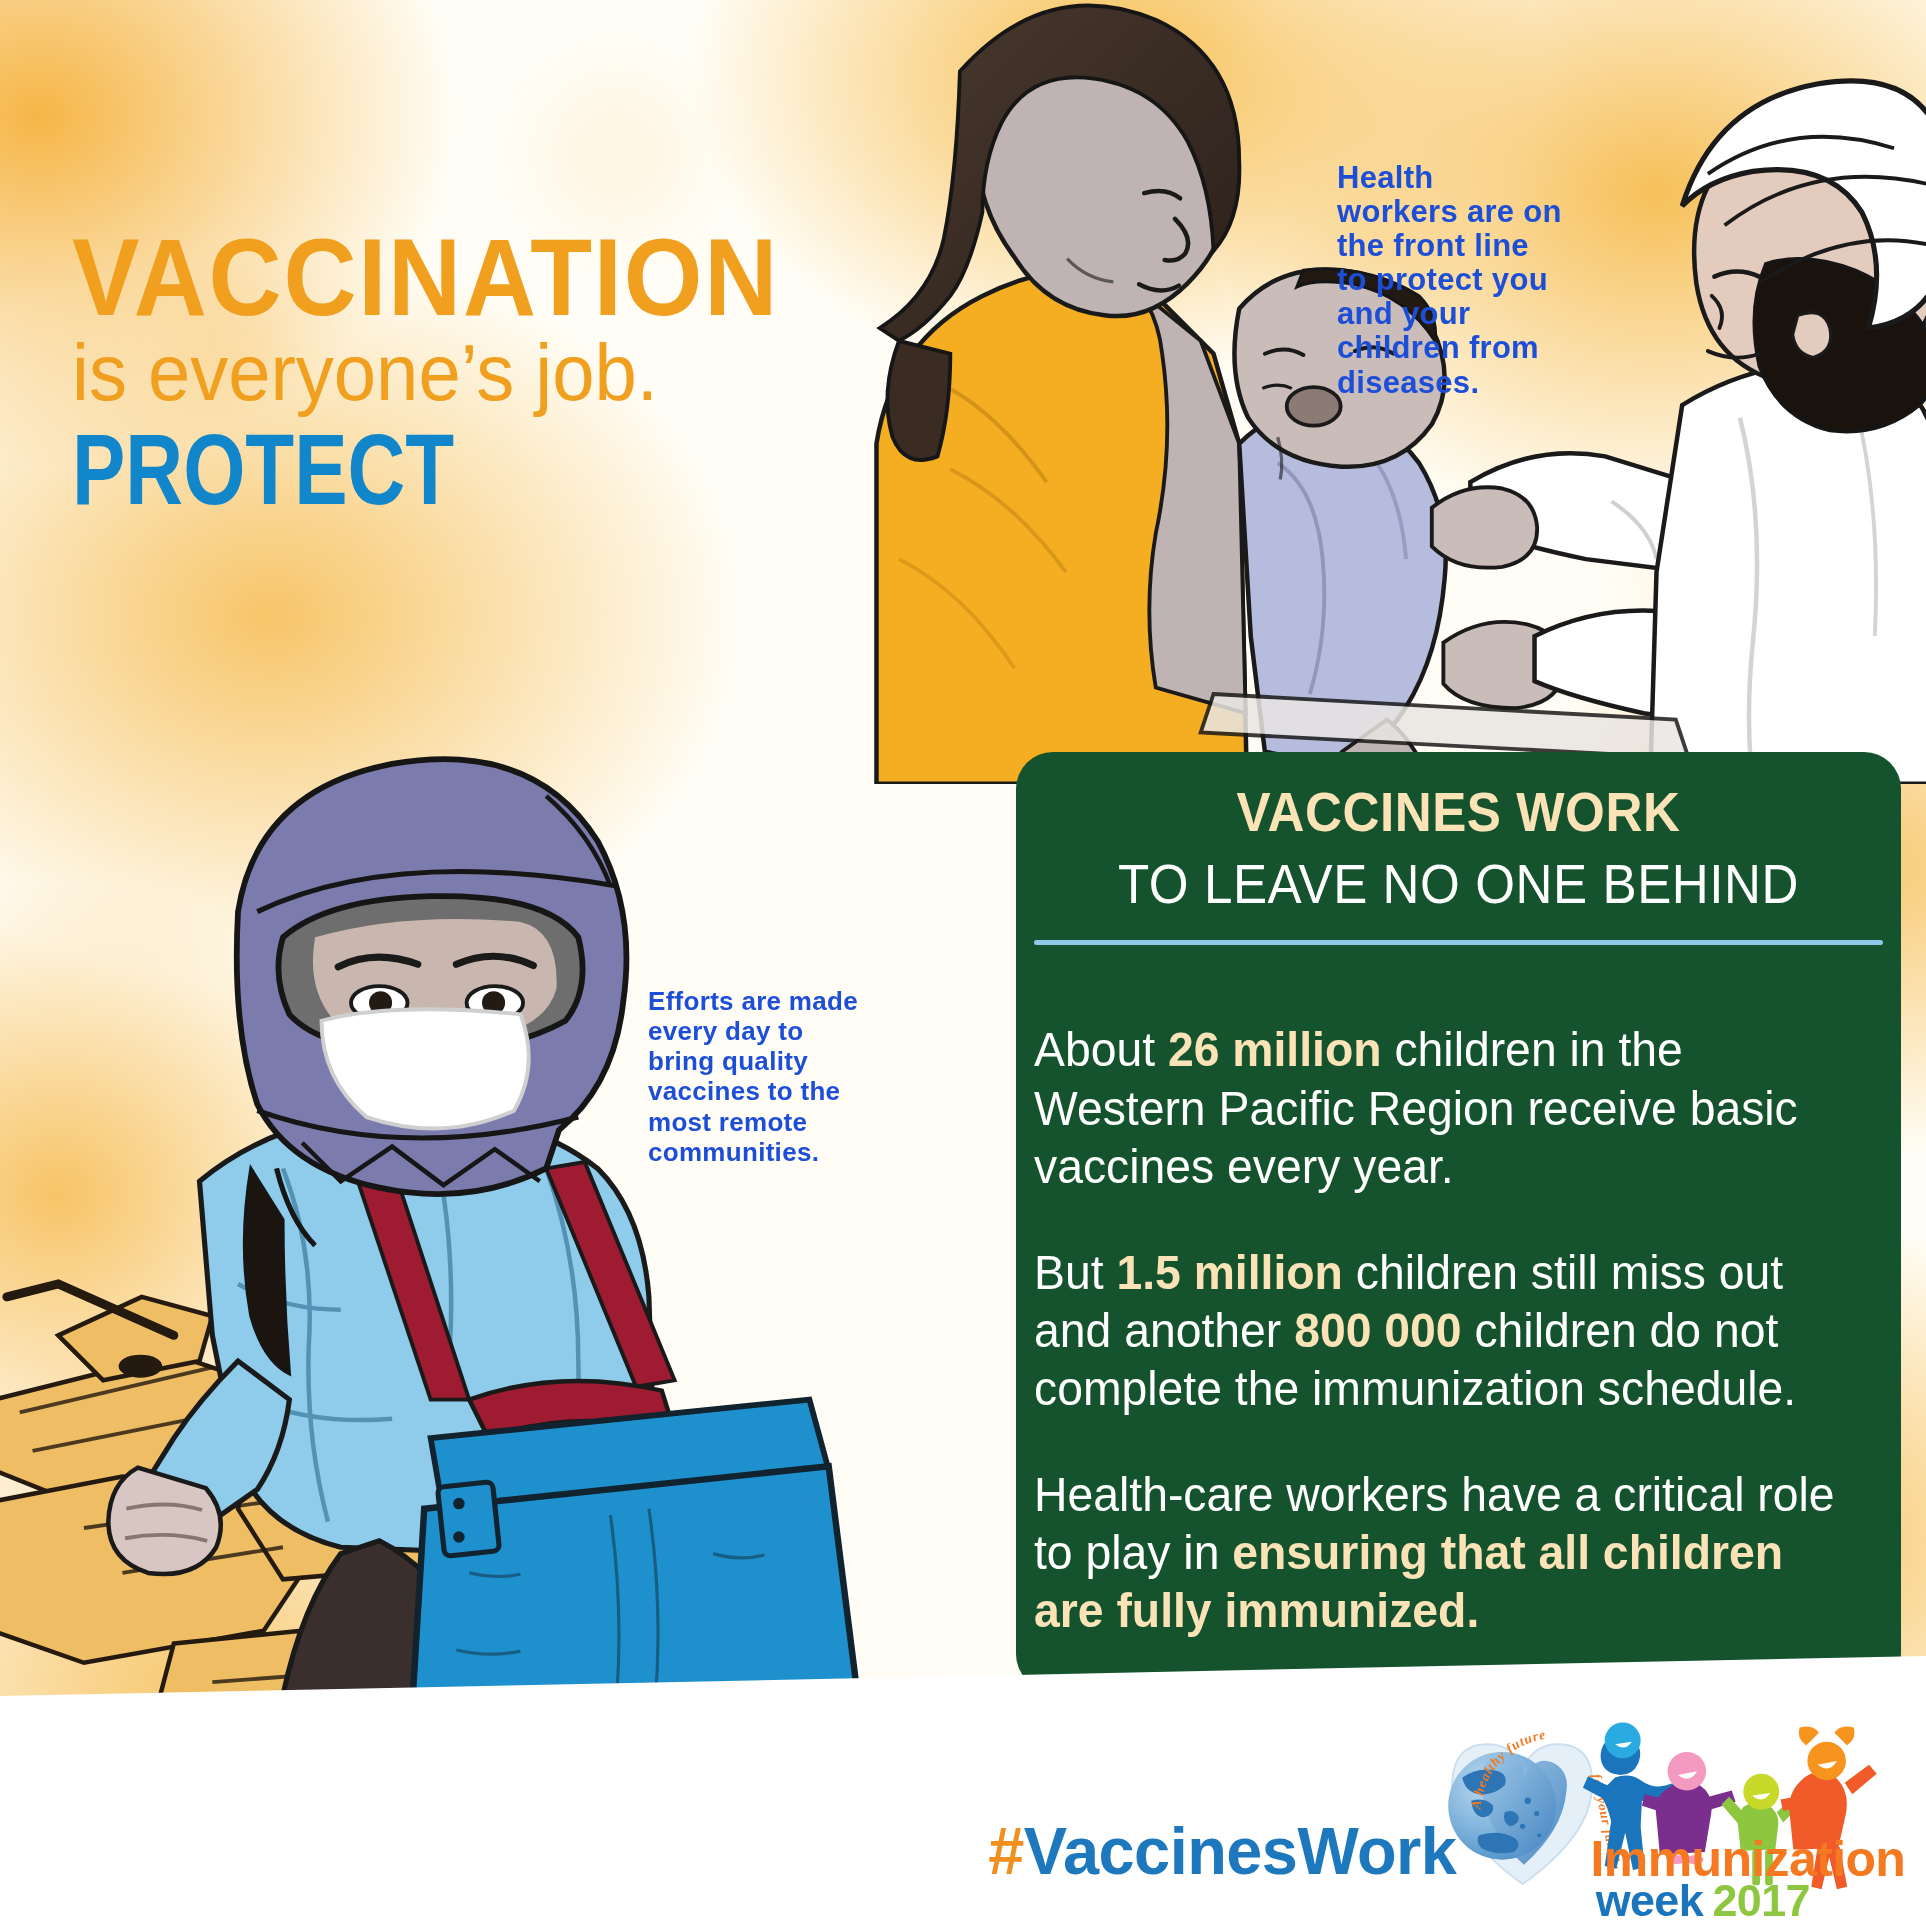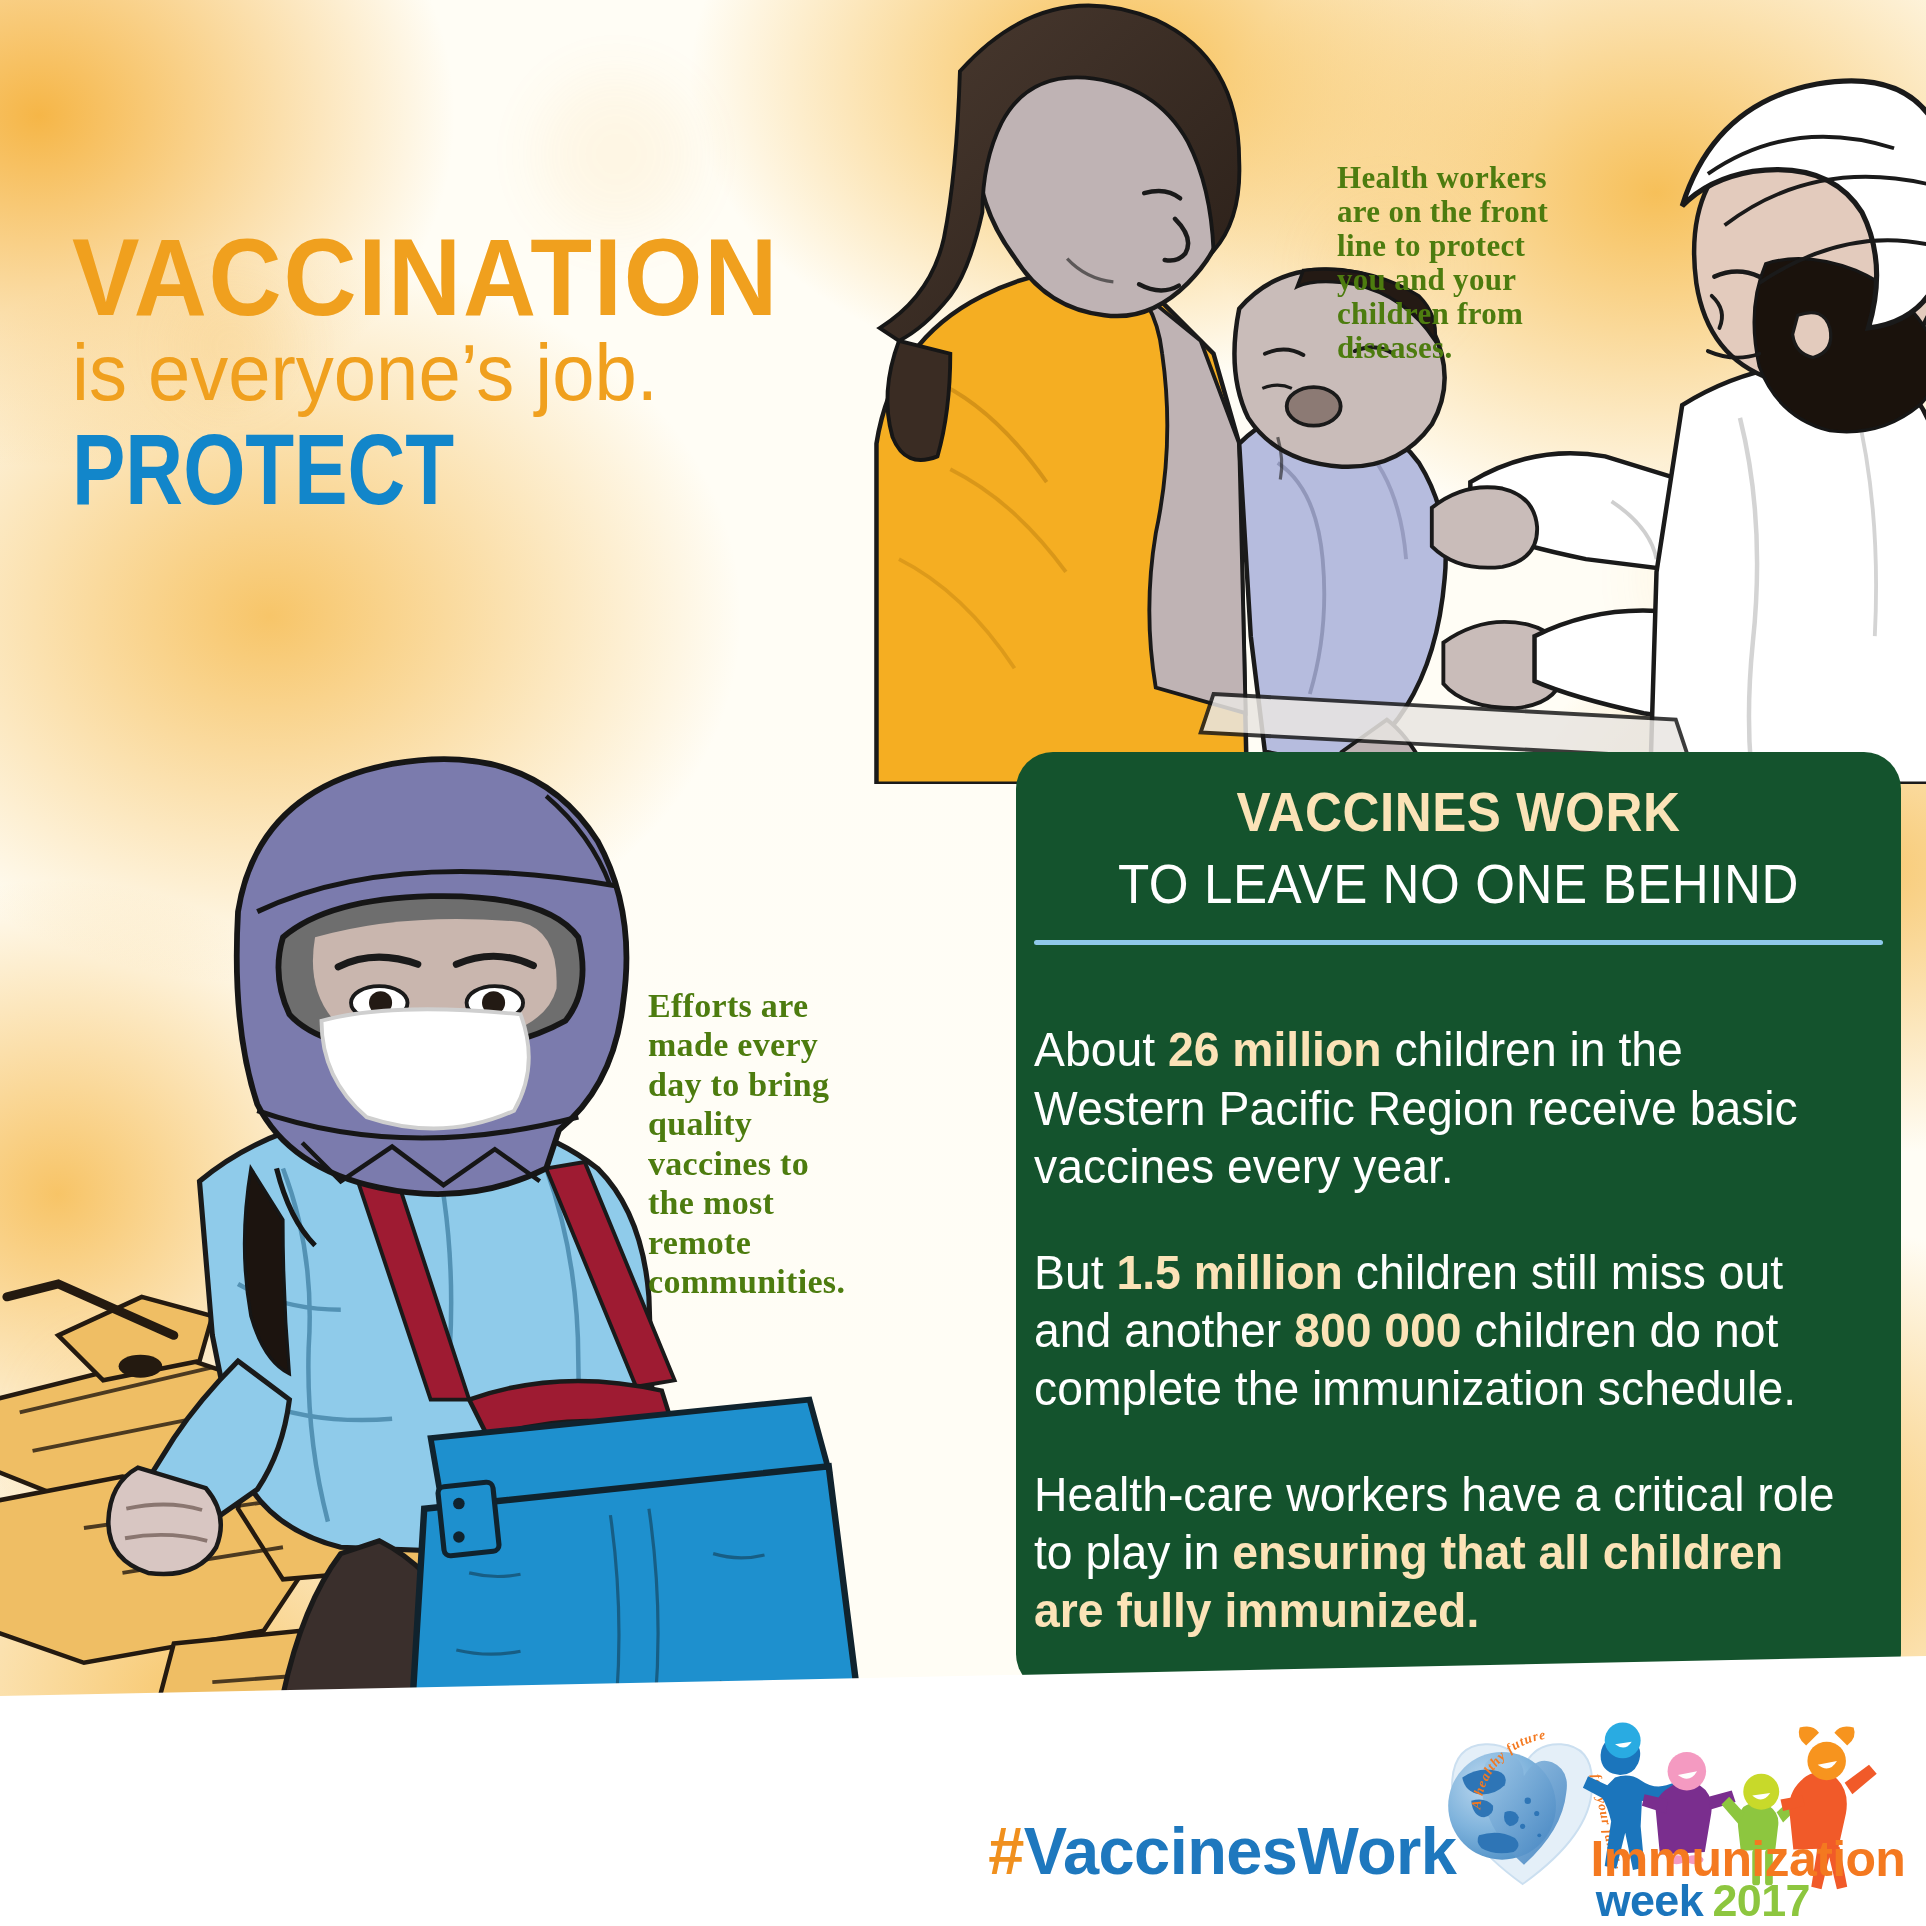--- a/index.html
+++ b/index.html
@@ -66,25 +66,25 @@
     font-weight:400;font-size:50px;line-height:.96;color:#1286CA;
     transform:scaleX(.92);transform-origin:left bottom;white-space:nowrap;
   }
 
   
   .illus-top{position:absolute;left:854px;top:-6.4px;width:1085px;height:790px;}
   .illus-bot{position:absolute;left:-19px;top:719px;width:1002px;height:1130px;}
 
   
   .cap{
-    font-family:Liberation Serif, serif;
-    font-weight:700;color:#4d7c0f;letter-spacing:0.3px;
+    font-family:Liberation Sans, sans-serif;
+    font-weight:700;color:#1d4ed8;letter-spacing:0.3px;
   }
   .cap-health{position:absolute;left:1337px;top:161px;width:225px;font-size:31px;line-height:1.10;}
-  .cap-efforts{position:absolute;left:648px;top:986px;width:212px;font-size:34px;line-height:1.16;}
+  .cap-efforts{position:absolute;left:648px;top:986px;width:212px;font-size:26px;line-height:1.16;}
 
   
   .panel{
     position:absolute;left:1016px;top:752px;width:885px;height:939px;
     background:#14532d;border-radius:37px;
     box-shadow:0 0 0 0 rgba(0,0,0,0);
   }
   .panel-h1{
     text-align:center;color:#FBE3B7;
     font-family:"Liberation Sans Narrow","Liberation Sans",sans-serif;

